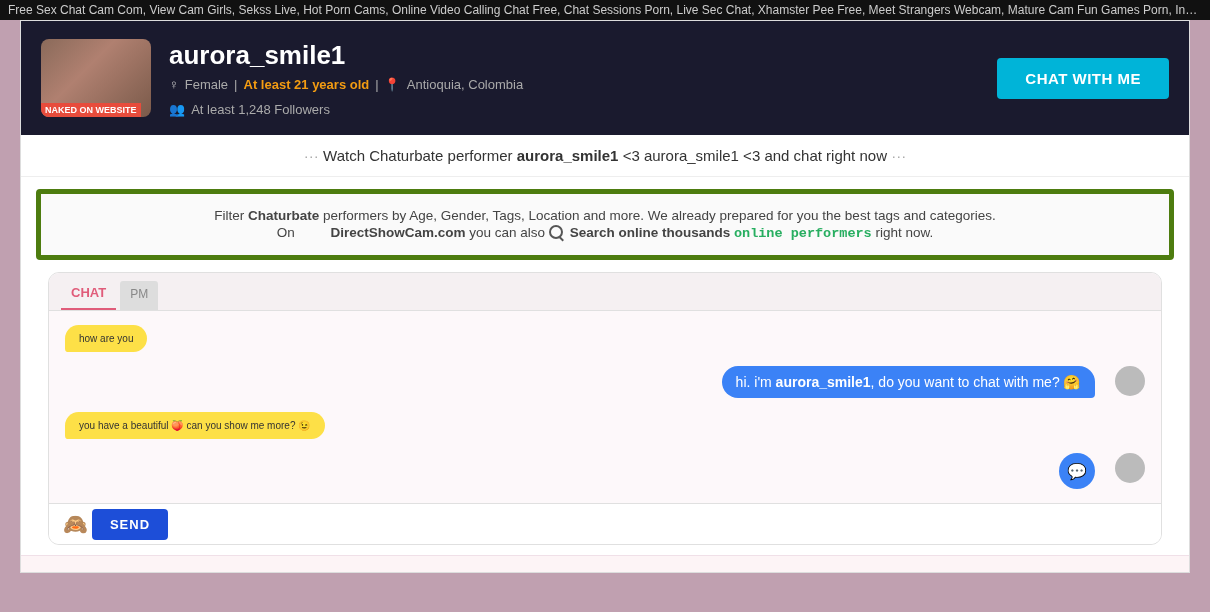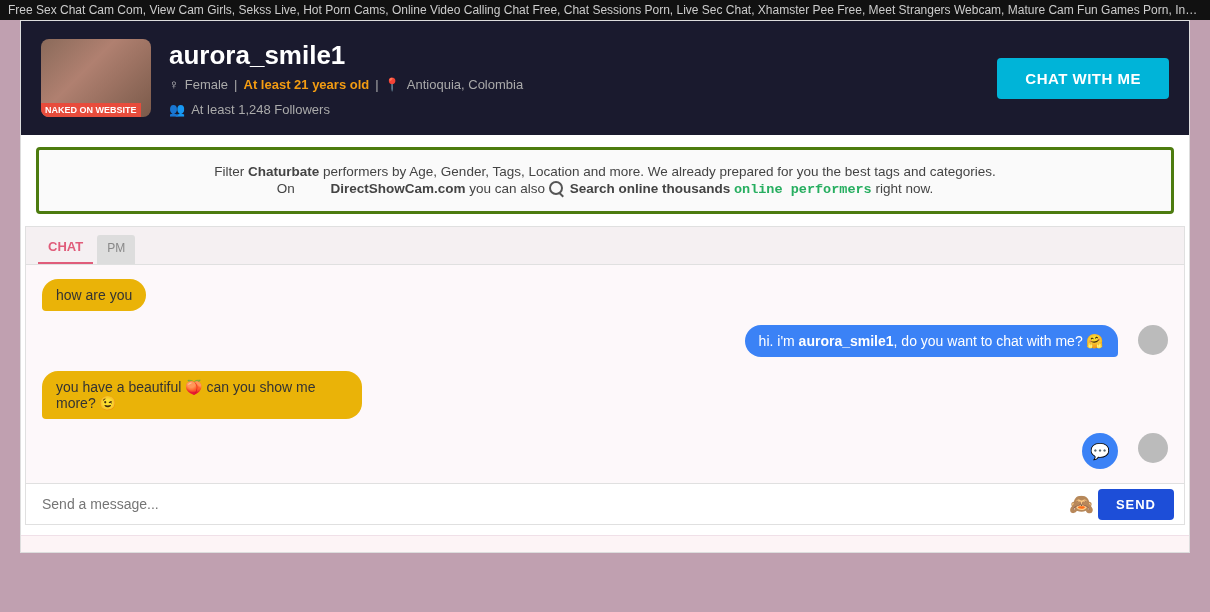--- a/index.html
+++ b/index.html
@@ -103,21 +103,21 @@
       text-align: center;
       padding: 12px 20px;
       font-size: 15px;
       color: #333;
       border-bottom: 1px solid #eee;
     }
     .performer-banner .dots { color: #aaa; }
     .performer-banner strong { font-weight: bold; }
     .filter-section {
       background: #fafafa;
-      border: 3px solid #4d7c0f;
+      border: 5px solid #4d7c0f;
       margin: 12px 15px;
       padding: 14px 20px;
       border-radius: 4px;
       font-size: 13.5px;
       color: #444;
       text-align: center;
     }
     .filter-section strong { font-weight: bold; }
     .filter-section .green-link { color: #27ae60; font-weight: bold; font-family: Liberation Mono, monospace; }
     .filter-section .site-link { font-weight: bold; margin-left: 32px; }
@@ -135,23 +135,23 @@
       content: '';
       position: absolute;
       width: 5px;
       height: 2px;
       background: #555;
       transform: rotate(45deg);
       bottom: -3px;
       right: -3px;
     }
     .chat-section {
-      margin: 0 4px 10px;
+      margin: 0 27px 10px;
       border: 1px solid #e0e0e0;
-      border-radius: 0;
+      border-radius: 11px;
       overflow: hidden;
     }
     .chat-tabs {
       display: flex;
       gap: 0;
       background: #f5f0f2;
       padding: 8px 12px 0;
       border-bottom: 1px solid #e0e0e0;
     }
     .tab-chat {
@@ -182,24 +182,24 @@
       display: flex;
       flex-direction: column;
       gap: 14px;
     }
     .msg-left {
       display: flex;
       align-items: flex-start;
       gap: 8px;
     }
     .msg-bubble-left {
-      background: #eab308;
+      background: #fde047;
       border-radius: 16px 16px 16px 4px;
       padding: 8px 14px;
-      font-size: 14px;
+      font-size: 10px;
       color: #333;
       max-width: 320px;
     }
     .msg-right {
       display: flex;
       align-items: flex-start;
       justify-content: flex-end;
       gap: 20px;
     }
     .msg-bubble-right {
@@ -299,20 +299,27 @@
         <span>Antioquia, Colombia</span>
       </div>
       <div class="followers-row">
         <span>👥</span>
         <span>At least 1,248 Followers</span>
       </div>
     </div>
     <button class="chat-btn">CHAT WITH ME</button>
   </div>
 
+  <div class="performer-banner">
+    <span class="dots">···</span>
+    <span>Watch Chaturbate performer</span>
+    <strong>aurora_smile1</strong>
+    <span> &lt;3 aurora_smile1 &lt;3  and chat right now </span>
+    <span class="dots">···</span>
+  </div>
 
   <div class="filter-section">
     <div>
       <span>Filter</span>
       <strong>Chaturbate</strong>
       <span>performers by Age, Gender, Tags, Location and more. We already prepared for you the best tags and categories.</span>
     </div>
     <div>
       <span>On</span>
       <strong class="site-link">DirectShowCam.com</strong>
@@ -349,21 +356,20 @@
           <span>you have a beautiful 🍑 can you show me more? 😉</span>
         </div>
       </div>
 
       <div class="msg-right">
         <div class="msg-icon-bubble">💬</div>
         <div class="msg-avatar"></div>
       </div>
     </div>
     <div class="chat-input-row">
-      <input class="chat-input" type="text" placeholder="Send a message..." style="">
       <button class="emoji-btn">🙈</button>
       <button class="send-btn">SEND</button>
     </div>
   </div>
 
   <div class="tags-bar">
     
     
   </div>
 </div>

